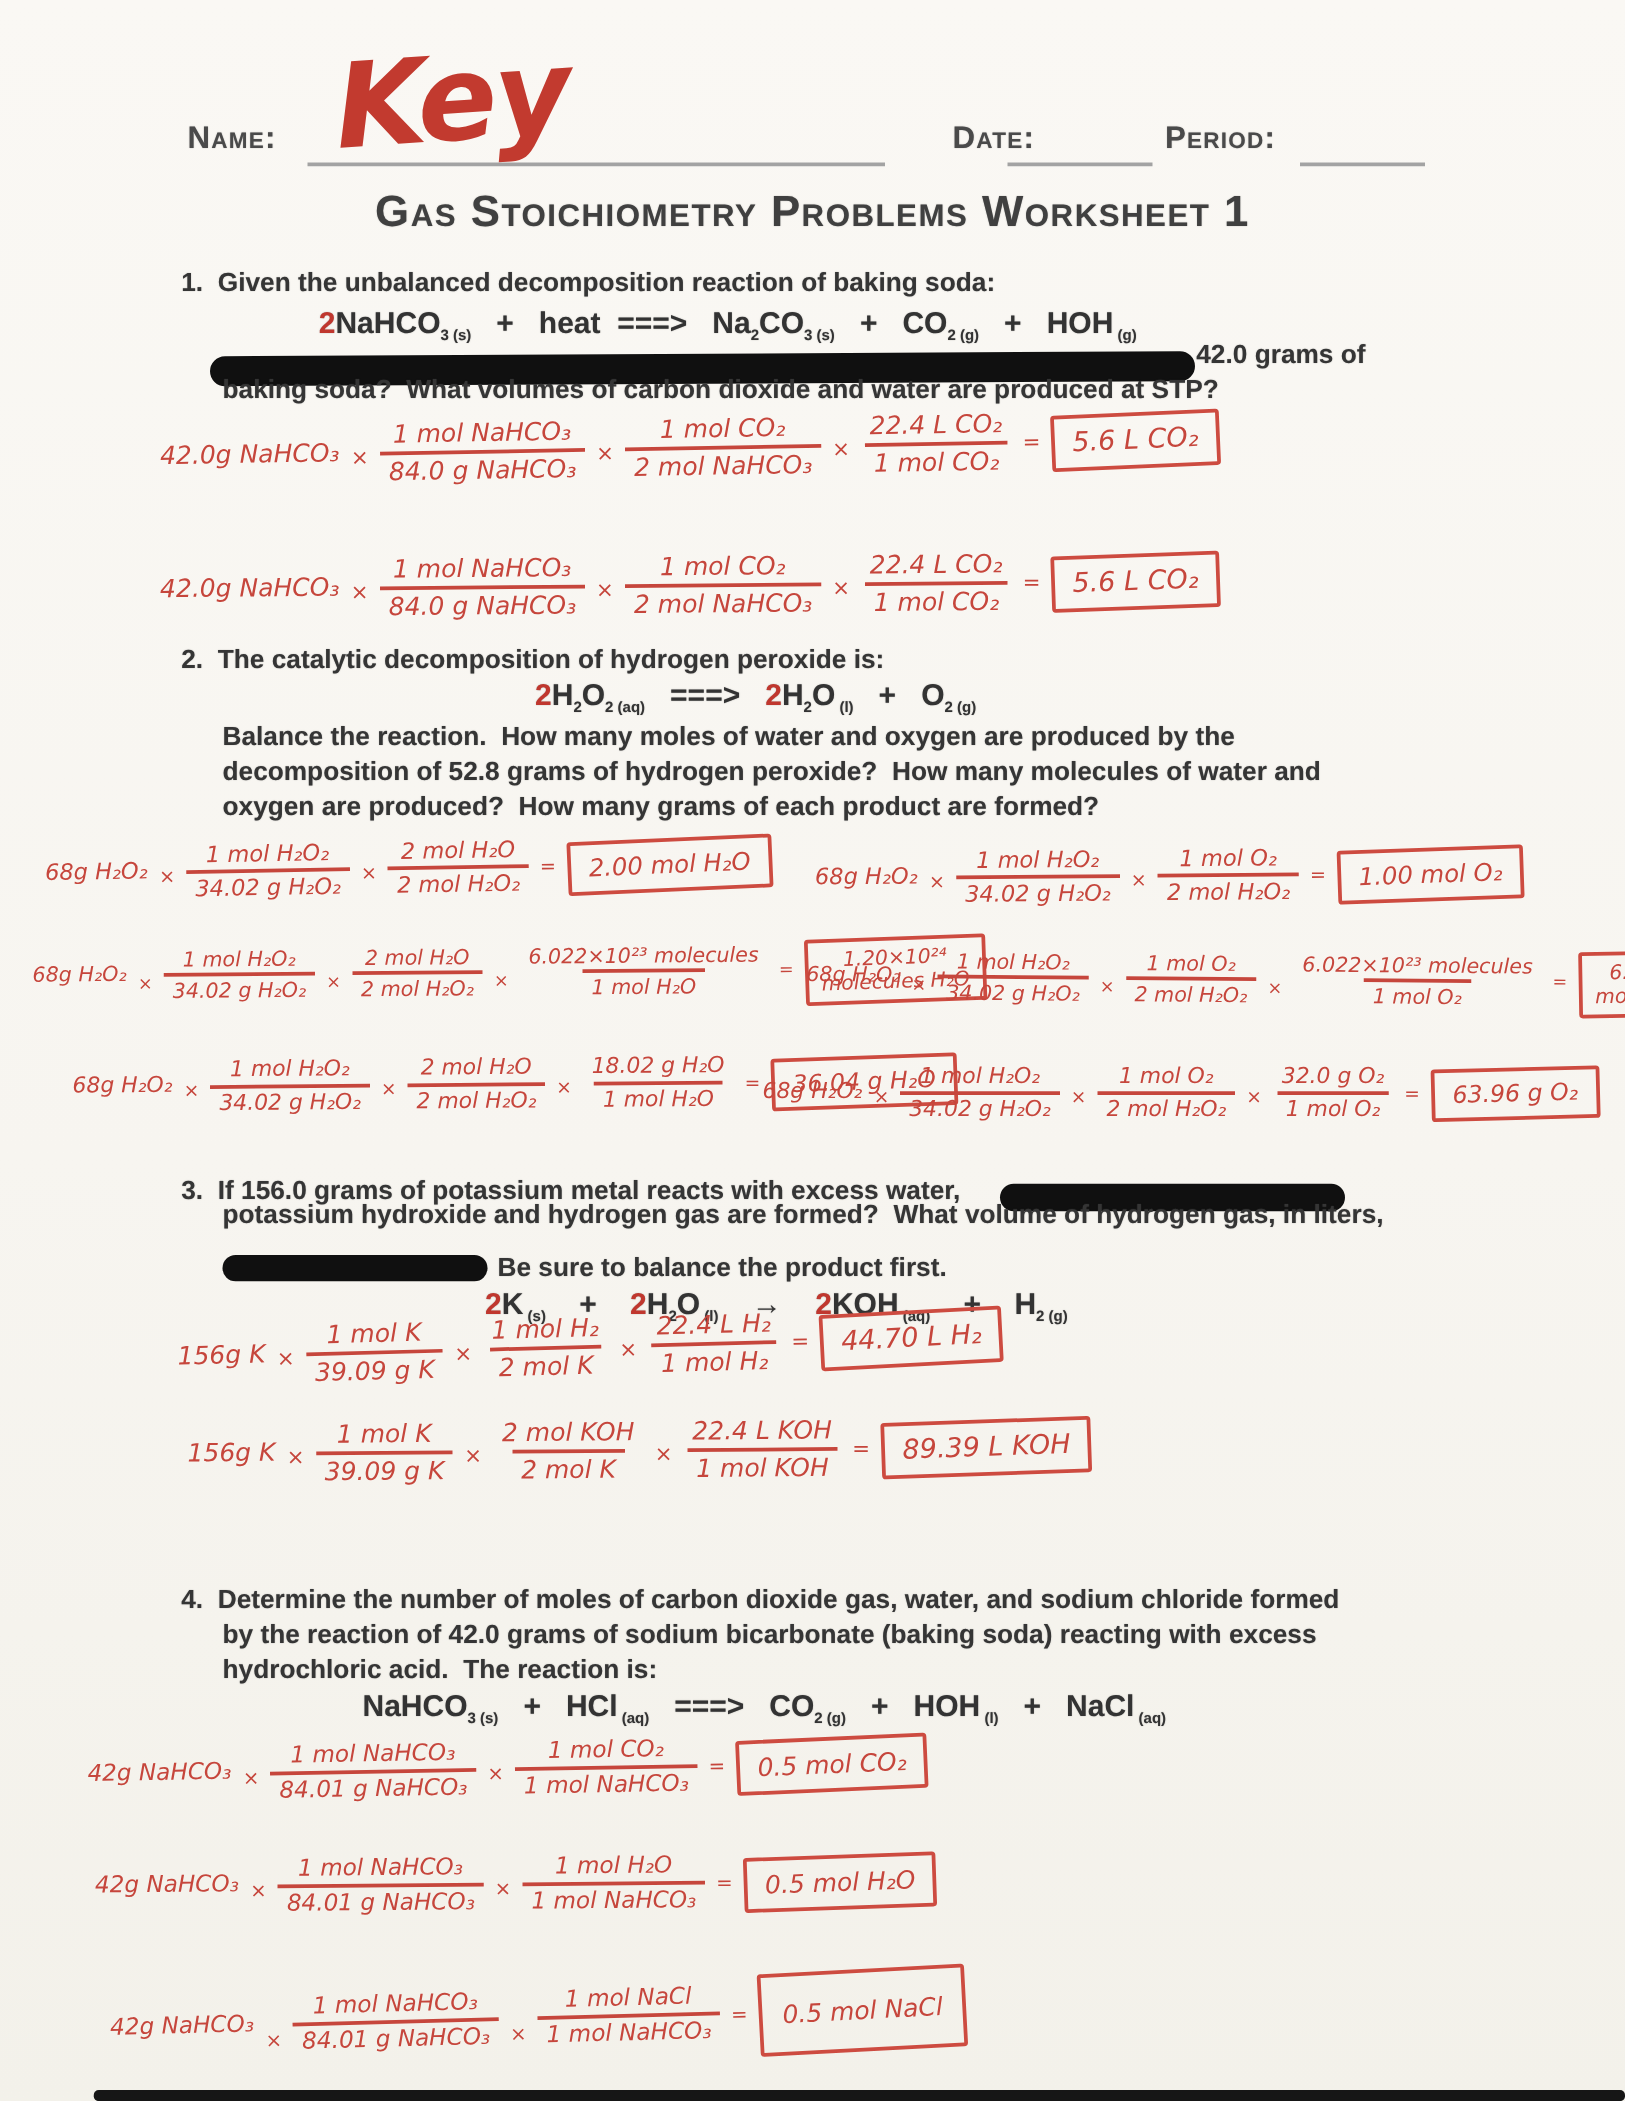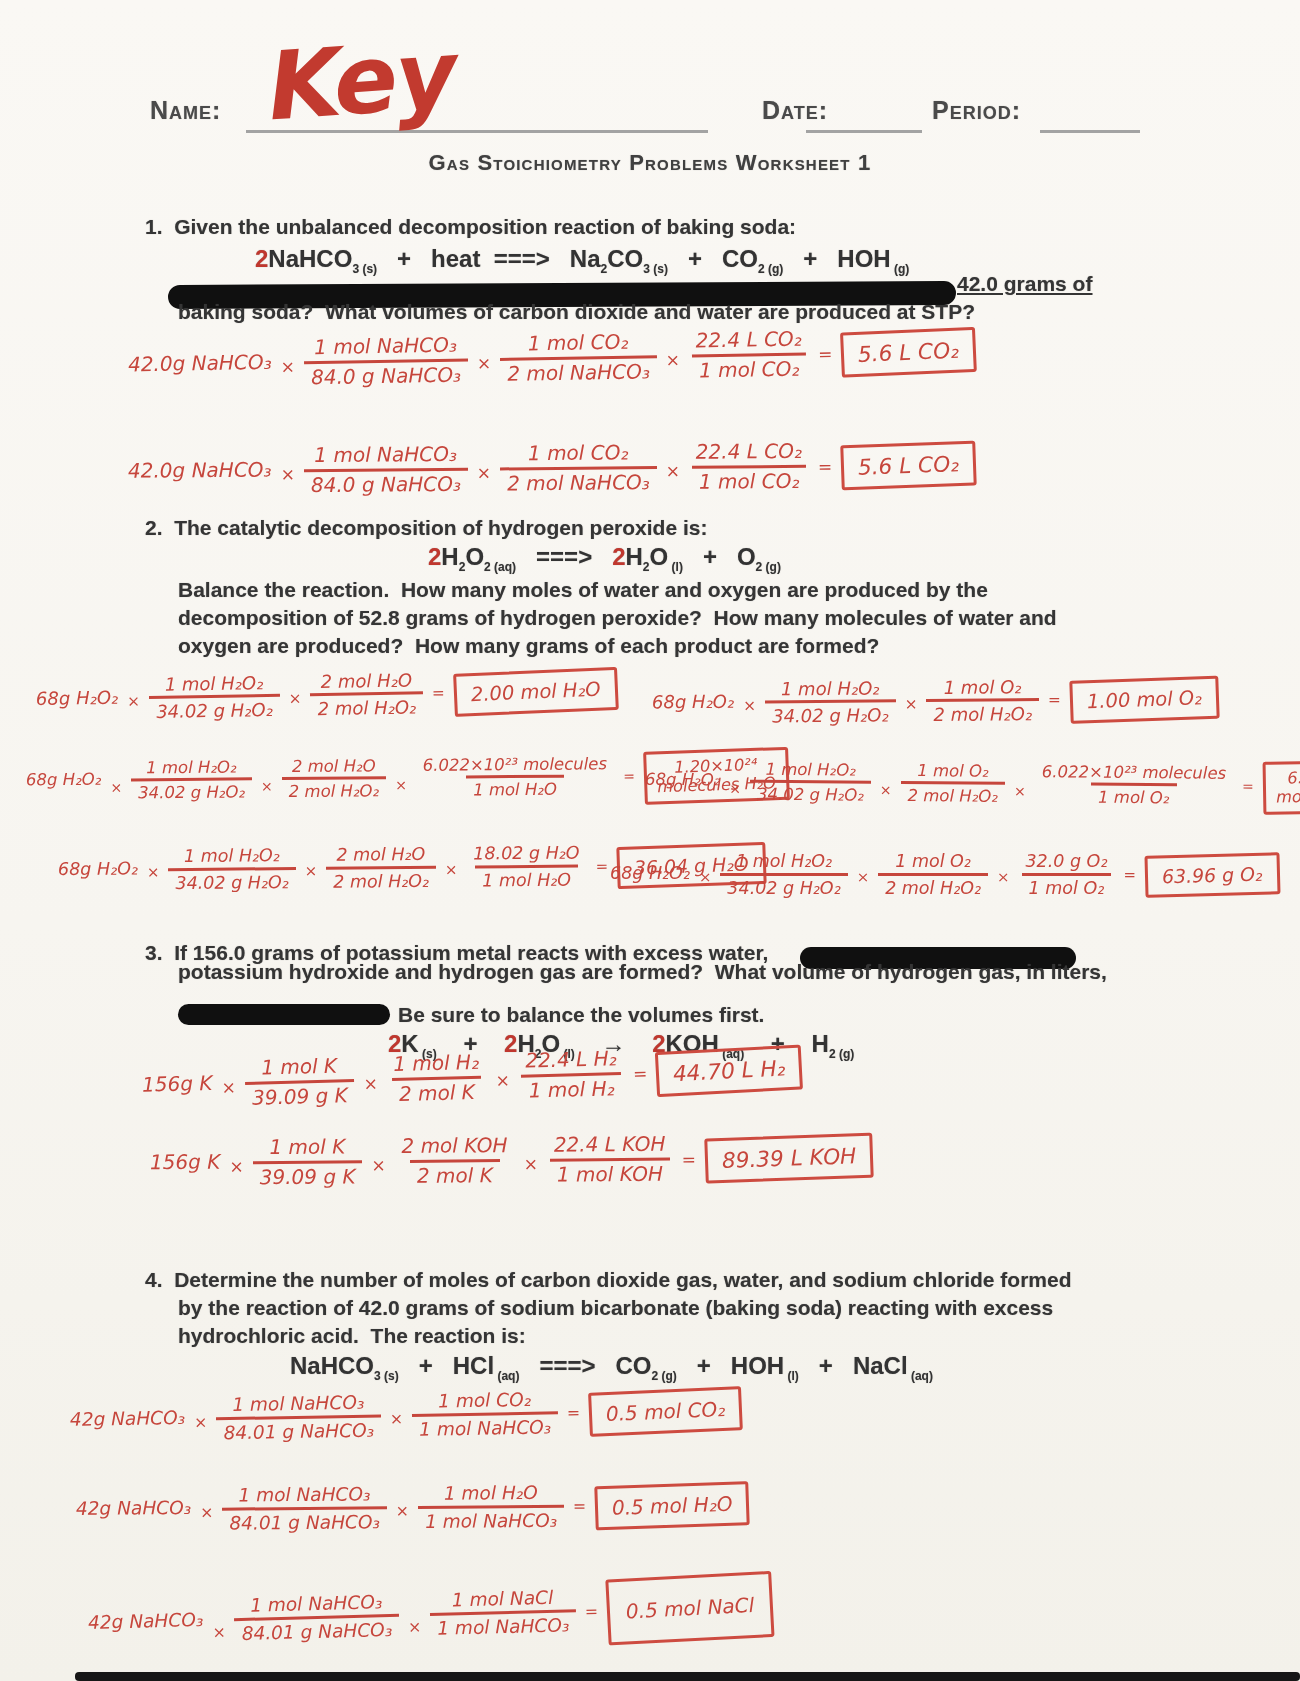--- a/index.html
+++ b/index.html
@@ -9,21 +9,21 @@
     overflow:hidden;
     font-family:"Liberation Sans", sans-serif;
   }
   .print {
     position:absolute; color:#3b3b3b; font-weight:700; white-space:pre;
     text-shadow:0 0 1px rgba(70,70,70,.45);
   }
   .label { font-variant:small-caps; font-size:25px; letter-spacing:1px; color:#4a4a4a;text-align:right; }
   .title {
     left:0; width:100%; text-align:center; font-variant:small-caps;
-    font-size:22px; letter-spacing:1.2px; color:#404040;
+    font-size:35px; letter-spacing:1.2px; color:#404040;
   }
   .body-line { font-size:21px; color:#353535; }
   .peq { font-size:24px; color:#333; }
   .peq sub { font-size:12px; font-weight:700;text-align:right; }
   .red { color:#c0372e; }
   .rule { position:absolute; height:3px; background:#a3a3a3; }
   .redact { position:absolute; background:#101010; border-radius:12px; }
   .bottom-strip { position:absolute; background:#161616; border-radius:4px; }
   
   .hw, .hw-row { color:#c6463c; font-family:"DejaVu Sans", sans-serif; font-style:italic; }
@@ -60,34 +60,34 @@
   <div class="print label" style="left:716px;top:96px;margin-left:46px;">Date:</div>
   <div class="rule" style="left:806px;top:130px;width:116px;"></div>
   <div class="print label" style="left:932px;top:96px;">Period:</div>
   <div class="rule" style="left:1040px;top:130px;width:100px;"></div>
 
   <div class="print title" style="top:150px;">Gas Stoichiometry Problems Worksheet 1</div>
 
   <div class="print body-line" style="left:145px;top:215px;">1.  Given the unbalanced decomposition reaction of baking soda:</div>
   <div class="print peq" style="left:255px;top:245px;"><span class="red">2</span><span>NaHCO</span><sub>3 (s)</sub><span>   +   heat  ===&gt;   </span><span>Na</span><sub>2</sub><span>CO</span><sub>3 (s)</sub><span>   +   CO</span><sub>2 (g)</sub><span>   +   HOH</span><sub> (g)</sub></div>
   <div class="redact" style="left:168px;top:283px;width:788px;height:24px;transform:rotate(-0.3deg);"></div>
-  <div class="print body-line" style="left:957px;top:272px;text-decoration:underline;">42.0 grams of</div>
+  <div class="print body-line" style="left:957px;top:272px;">42.0 grams of</div>
   <div class="print body-line" style="left:178px;top:300px;">baking soda?  What volumes of carbon dioxide and water are produced at STP?</div>
 
   <div class="print body-line" style="left:145px;top:516px;">2.  The catalytic decomposition of hydrogen peroxide is:</div>
   <div class="print peq" style="left:428px;top:543px;"><span class="red">2</span><span>H</span><sub>2</sub><span>O</span><sub>2 (aq)</sub><span>   ===&gt;   </span><span class="red">2</span><span>H</span><sub>2</sub><span>O</span><sub> (l)</sub><span>   +   O</span><sub>2 (g)</sub></div>
   <div class="print body-line" style="left:178px;top:578px;">Balance the reaction.  How many moles of water and oxygen are produced by the</div>
   <div class="print body-line" style="left:178px;top:606px;">decomposition of 52.8 grams of hydrogen peroxide?  How many molecules of water and</div>
   <div class="print body-line" style="left:178px;top:634px;">oxygen are produced?  How many grams of each product are formed?</div>
 
   <div class="print body-line" style="left:145px;top:941px;">3.  If 156.0 grams of potassium metal reacts with excess water,</div>
   <div class="redact" style="left:800px;top:947px;width:276px;height:22px;"></div>
   <div class="print body-line" style="left:178px;top:960px;text-align:center;">potassium hydroxide and hydrogen gas are formed?  What volume of hydrogen gas, in liters,</div>
   <div class="redact" style="left:178px;top:1004px;width:212px;height:21px;"></div>
-  <div class="print body-line" style="left:398px;top:1003px;">Be sure to balance the volumes first.</div>
+  <div class="print body-line" style="left:398px;top:1003px;">Be sure to balance the product first.</div>
   <div class="print peq" style="left:388px;top:1030px;"><span class="red">2</span><span>K</span><sub> (s)</sub><span>    +    </span><span class="red">2</span><span>H</span><sub>2</sub><span>O</span><sub> (l)</sub><span>    →    </span><span class="red">2</span><span>KOH</span><sub> (aq)</sub><span>    +    H</span><sub>2 (g)</sub></div>
 
   <div class="print body-line" style="left:145px;top:1268px;">4.  Determine the number of moles of carbon dioxide gas, water, and sodium chloride formed</div>
   <div class="print body-line" style="left:178px;top:1296px;">by the reaction of 42.0 grams of sodium bicarbonate (baking soda) reacting with excess</div>
   <div class="print body-line" style="left:178px;top:1324px;">hydrochloric acid.  The reaction is:</div>
   <div class="print peq" style="left:290px;top:1352px;"><span>NaHCO</span><sub>3 (s)</sub><span>   +   HCl</span><sub> (aq)</sub><span>   ===&gt;   CO</span><sub>2 (g)</sub><span>   +   HOH</span><sub> (l)</sub><span>   +   NaCl</span><sub> (aq)</sub></div>
 
   <div id="work-layer">
       <div class="hw-row" style="left: 128px; top: 333px; font-size: 20px; transform: rotate(-1deg);">
         <span class="hw-lead">42.0g NaHCO₃</span>

